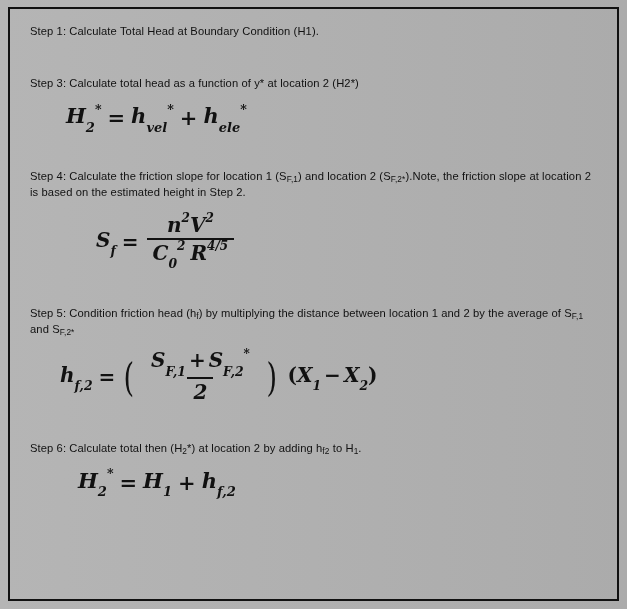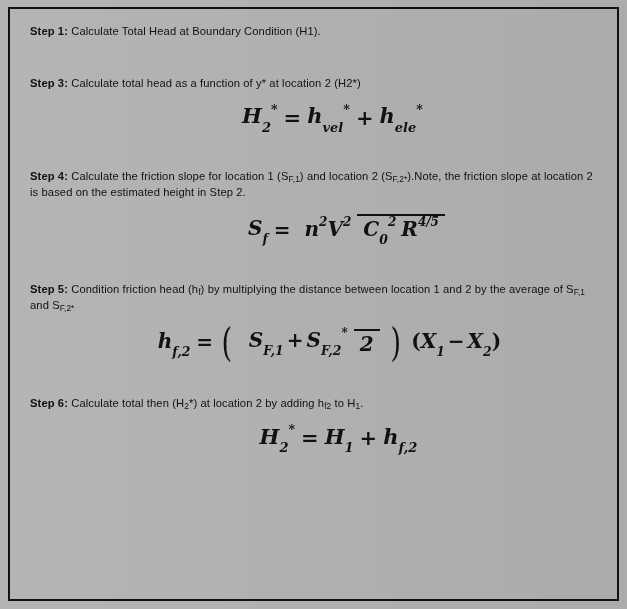--- a/index.html
+++ b/index.html
@@ -33,37 +33,37 @@
     background: transparent;
   }
   .step {
     font-size: 11.2px;
     line-height: 1.45;
     margin: 0 0 10px 0;
     color: #111;
     letter-spacing: 0.1px;
   }
   .step .lbl {
-    font-weight: bold;
+    font-weight: normal;
   }
   .sub {
     font-size: 8.3px;
     vertical-align: baseline;
     position: relative;
     bottom: -2px;
   }
   .gap-sm { margin-bottom: 7px; margin-top: 36px; }
   .eq {
     font-family: "DejaVu Serif", serif;
     font-weight: bold;
     font-style: italic;
     color: #111;
     display: flex;
     align-items: center;
-    justify-content: center;
+    justify-content: flex-start;
   }
   .eq-row {
     display: flex;
     align-items: center;
     gap: 6px;
   }
   .var {
     font-family: "DejaVu Serif", serif;
     font-style: italic;
     font-weight: bold;
@@ -93,21 +93,21 @@
   #eq1 {
     font-size: 21px;
     margin: 12px 0 16px 36px;
   }
   #eq2 {
     font-size: 20px;
     margin: 14px 0 14px 66px;
   }
   .frac {
     display: inline-flex;
-    flex-direction: row;
+    flex-direction: column;
     align-items: center;
     vertical-align: middle;
     margin: 0 2px;
   }
   .frac .num {
     padding: 0 6px 1px 6px;
     line-height: 1.15;
   }
   .frac .den {
     border-top: 2px solid #111;

